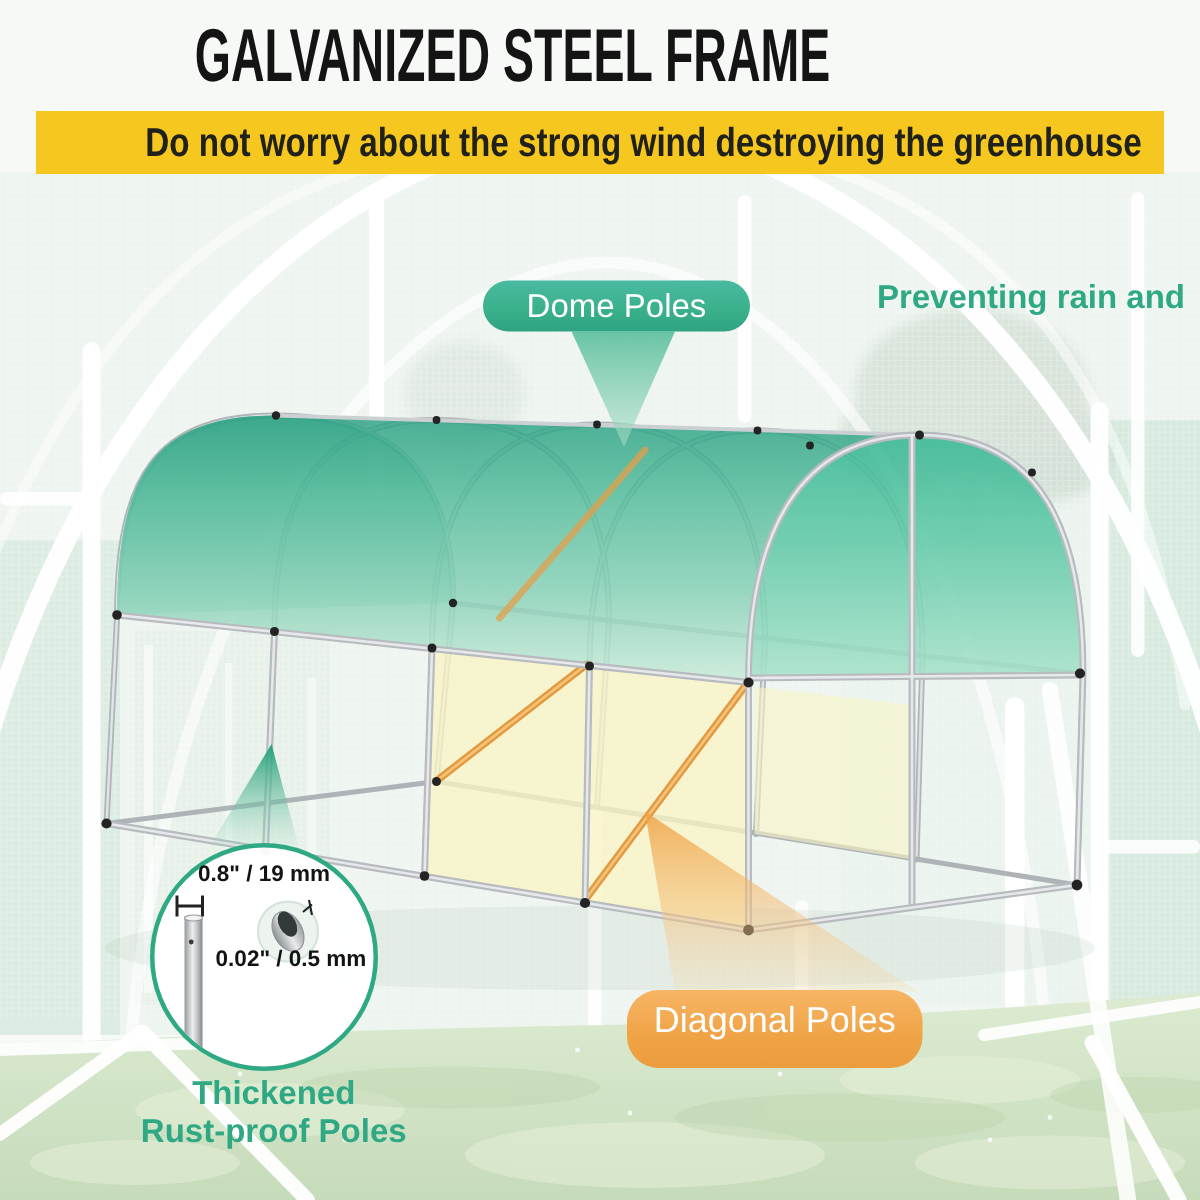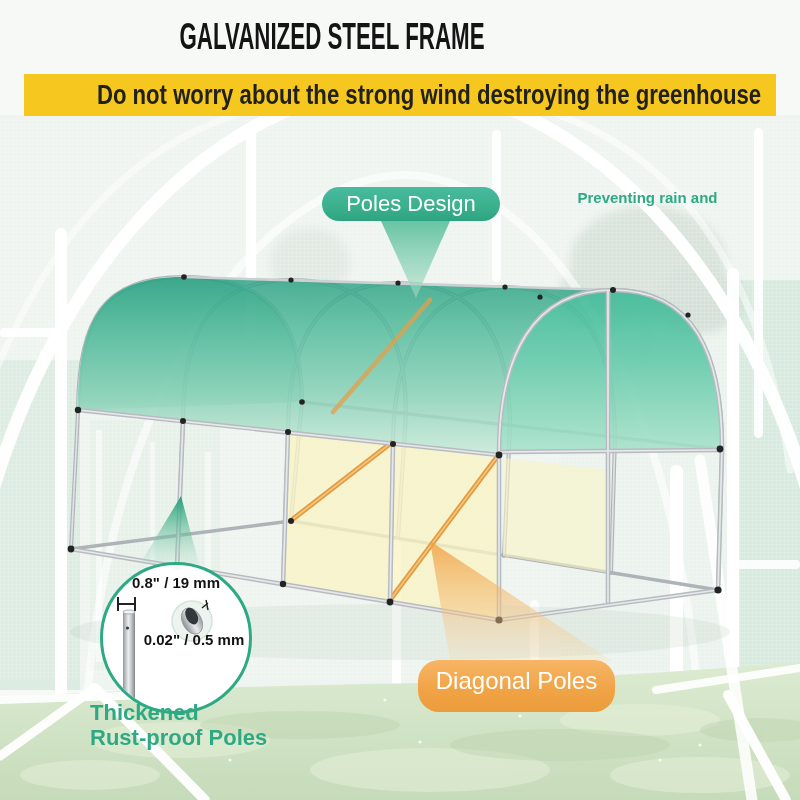--- a/index.html
+++ b/index.html
@@ -1,46 +1,46 @@
 <!DOCTYPE html>
 <html style="--accent-green: #2FA984; --pill-green: #3BB18C; --accent-orange: #F0A345; --banner-yellow: #F6C71E; --banner-text: #21211C; --title-text: #141414; --canopy-teal: #3AB190; --steel: #B7BBBF; --grass: #CFE2C3;"><head>
 <meta charset="utf-8">
 <style>
   html,body{margin:0;padding:0;background:#ffffff;}
   #stage{position:relative;width:800px;height:800px;overflow:hidden;background:#f7f9f7;
          font-family:"Liberation Sans","DejaVu Sans",sans-serif;}
   #scene{position:absolute;left:0;top:0;width:800px;height:800px;}
   .abs{position:absolute;}
   
-  #title{left:0;top:12px;width:664px;text-align:center;font-size:36px;line-height:50px;
+  #title{left:0;top:12px;width:664px;text-align:center;font-size:50px;line-height:50px;
          font-weight:bold;color:var(--title-text,#141414);white-space:nowrap;}
   #title span{display:inline-block;transform:scaleX(.62);transform-origin:50% 50%;letter-spacing:0px;}
   #banner{left:24px;top:74px;width:752px;height:42px;background:var(--banner-yellow,#f6c71e);
           text-align:center;line-height:42px;font-size:27px;font-weight:bold;
           color:var(--banner-text,#21211c);white-space:nowrap;}
   #banner span{display:inline-block;transform:scaleX(.82);transform-origin:50% 50%;}
   
   .pill{color:#fff;text-align:center;white-space:nowrap;}
   #dome-pill{left:322px;top:187px;width:178px;height:34px;border-radius:17px;
              background:linear-gradient(180deg,#49baa0 0%,var(--pill-green,#3bb18c) 55%,#2da381 100%);
              line-height:34px;font-size:22px;}
   #diagonal-pill{left:418px;top:660px;width:197px;height:52px;border-radius:21px;
              background:linear-gradient(180deg,#f7b565 0%,var(--accent-orange,#f0a345) 60%,#ec9c3c 100%);
              line-height:42px;font-size:24px;}
-  #dome-note{left:505px;top:183px;width:285px;text-align:center;font-size:15px;line-height:29px;
+  #dome-note{left:505px;top:183px;width:285px;text-align:right;font-size:22px;line-height:29px;
              font-weight:bold;color:var(--accent-green,#2fa984);}
   
   #spec-circle{left:100px;top:562px;width:152px;height:152px;border-radius:50%;
                background:rgba(255,255,255,.97);border:3px solid var(--accent-green,#2fa984);
                box-sizing:border-box;overflow:hidden;}
   #spec-circle svg{position:absolute;left:0;top:0;}
   .spec-text{position:absolute;font-size:15px;font-weight:bold;color:#131313;text-align:center;white-space:nowrap;}
   #spec-outer{left:103px;top:574px;width:146px;}
   #spec-wall{left:134px;top:631px;width:120px;}
-  #poles-label{left:90px;top:700px;width:185px;font-size:22px;line-height:25px;
+  #poles-label{left:90px;top:716px;width:185px;text-align:center;font-size:22px;line-height:25px;
                font-weight:bold;color:var(--accent-green,#2fa984);}
 </style>
 </head>
 <body>
 
 <div id="stage">
 
   <svg id="scene" viewBox="0 0 800 800">
     <defs>
       <linearGradient id="gCanopy" x1="0" y1="0" x2="0" y2="1">
@@ -261,21 +261,21 @@
     <path d="M381,221 L450,221 L416,298 Z" fill="url(#gFunnel)" opacity=".92"></path>
     <path d="M181,496 L199,564 L140,564 Z" fill="url(#gConeG)"></path>
     <path d="M430,541 L612,661 L450,661 Z" fill="url(#gConeO)" opacity=".88"></path>
   </svg>
 
   <div id="title" class="abs"><span>GALVANIZED STEEL FRAME</span></div>
 
   <div id="banner" class="abs"><span>Do not worry about the strong wind destroying the greenhouse</span></div>
 
   <div id="dome-pill" class="abs pill">
-    <span>Poles Design</span>
+    <span>Dome Poles</span>
   </div>
 
   <div id="dome-note" class="abs">
     <span style="display:block">Preventing rain and</span>
   </div>
 
   <div id="spec-circle" class="abs">
     <svg width="152" height="152" viewBox="0 0 152 152">
       <defs>
         <linearGradient id="gPole" x1="0" y1="0" x2="1" y2="0">

